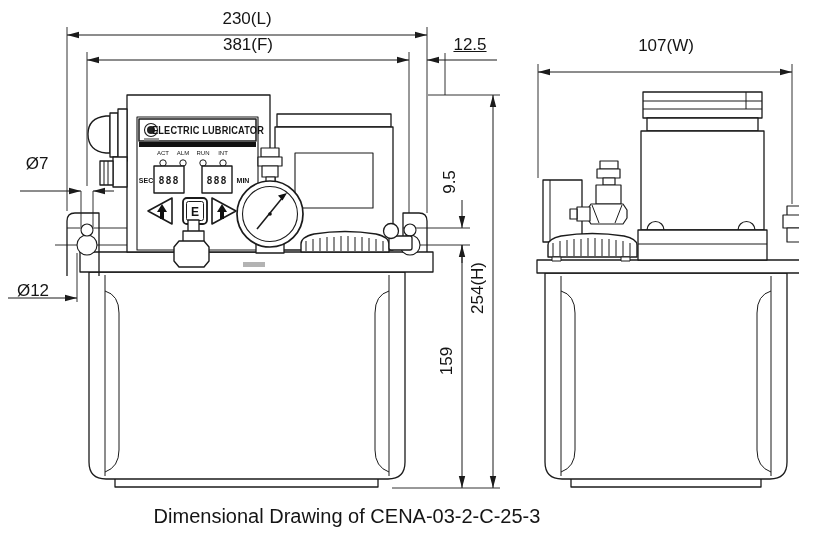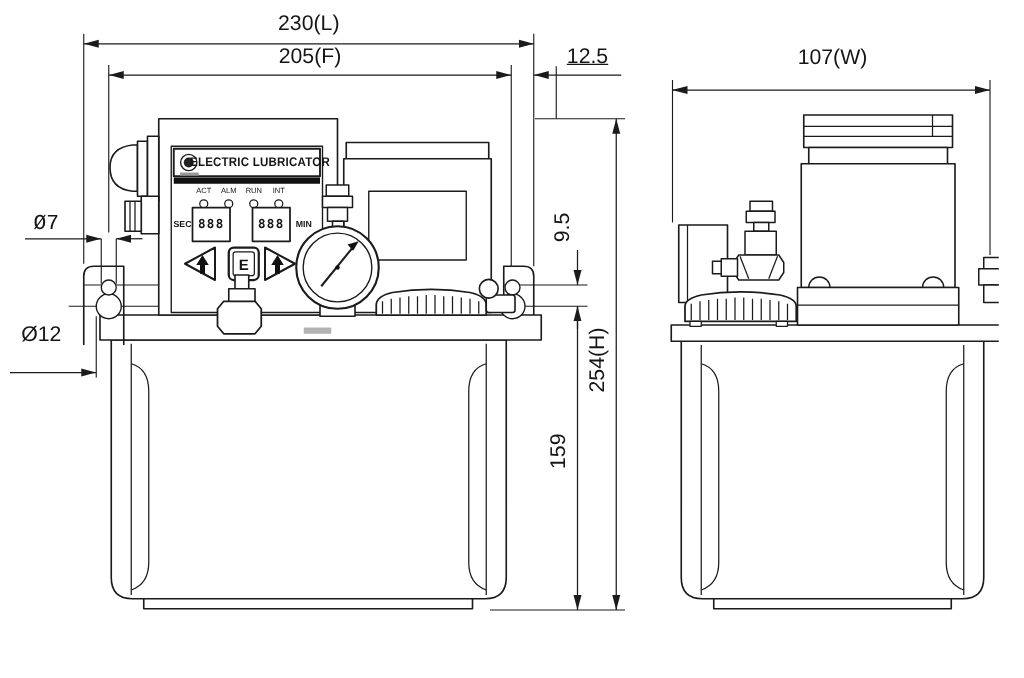--- a/index.html
+++ b/index.html
@@ -221,34 +221,35 @@
 
     <g fill="#fff" stroke-width="1.2">
       <rect x="787" y="206" width="15" height="10"></rect>
       <rect x="783" y="215" width="19" height="13"></rect>
       <rect x="787" y="228" width="15" height="14"></rect>
     </g>
   </g>
 </svg>
 
 <div class="lbl dimtxt" style="left:247px;top:19px;">230(L)</div>
-<div class="lbl dimtxt" style="left:248px;top:45px;">205(F)</div>
+<div class="lbl dimtxt" style="left:248px;top:45px;">381(F)</div>
 <div class="lbl dimtxt" style="left:470px;top:45px;text-decoration:underline;">12.5</div>
 <div class="lbl dimtxt" style="left:666px;top:46px;">107(W)</div>
 <div class="lbl dimtxt rot" style="left:450px;top:182px;">9.5</div>
 <div class="lbl dimtxt rot" style="left:478px;top:288px;">254(H)</div>
 <div class="lbl dimtxt rot" style="left:447px;top:361px;">159</div>
-<div class="lbl dimtxt" style="left:37px;top:180px;font-family:Liberation Mono, monospace;">Ø7</div>
-<div class="lbl dimtxt" style="left:33px;top:268px;">Ø12</div>
+<div class="lbl dimtxt" style="left:37px;top:164px;">Ø7</div>
+<div class="lbl dimtxt" style="left:33px;top:291px;">Ø12</div>
 
 <div class="lbl brand" style="left:208px;top:130px;">ELECTRIC LUBRICATOR</div>
 <div class="lbl ledlbl" style="left:163px;top:153px;">ACT</div>
 <div class="lbl ledlbl" style="left:183px;top:153px;">ALM</div>
 <div class="lbl ledlbl" style="left:203px;top:153px;">RUN</div>
 <div class="lbl ledlbl" style="left:223px;top:153px;">INT</div>
 <div class="lbl seclbl" style="left:146px;top:180px;">SEC</div>
 <div class="lbl seclbl" style="left:243px;top:180px;">MIN</div>
 <div class="lbl digits" style="left:169px;top:180px;">888</div>
 <div class="lbl digits" style="left:217px;top:180px;">888</div>
 <div class="lbl ebtn" style="left:195px;top:212px;">E</div>
 
+<div class="lbl caption" style="left:347px;top:516px;">Dimensional Drawing of CENA-03-2-C-25-3</div>
 
 </div>
 
 </body></html>

